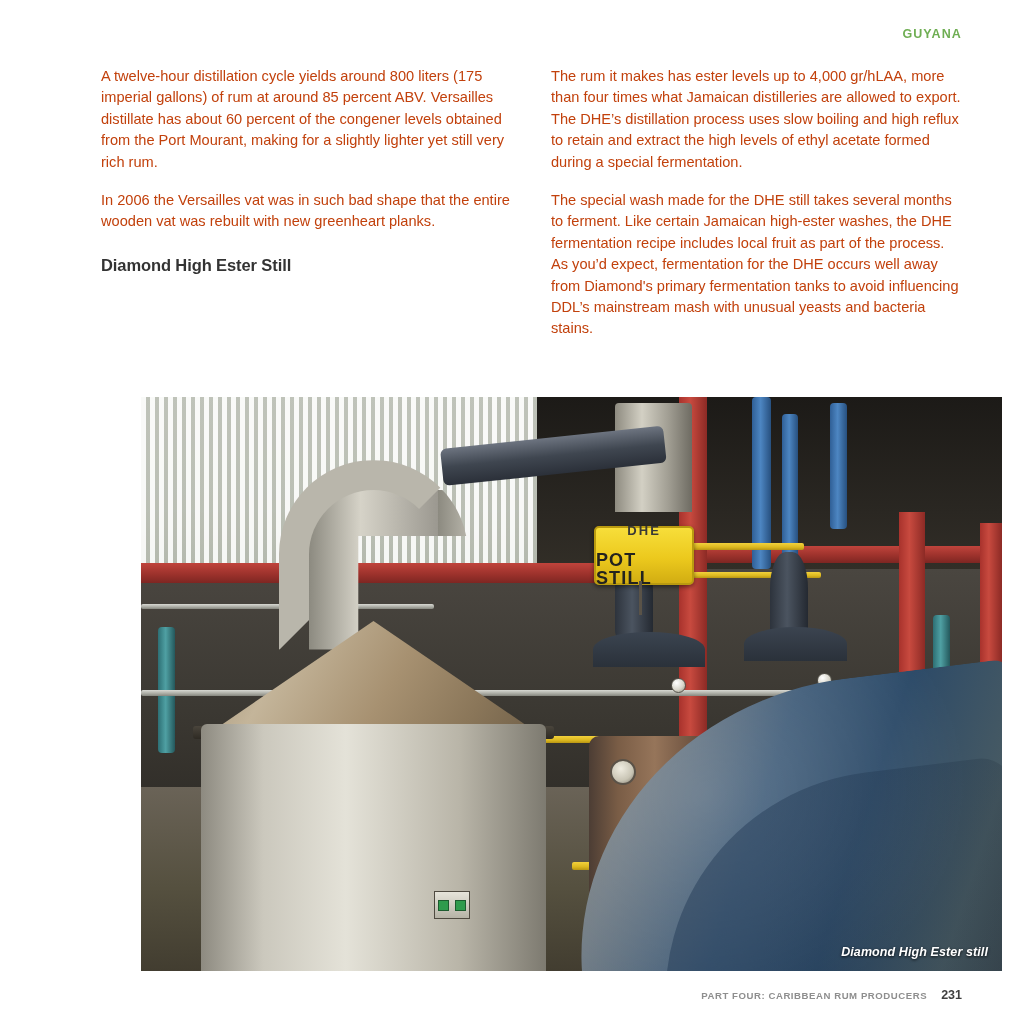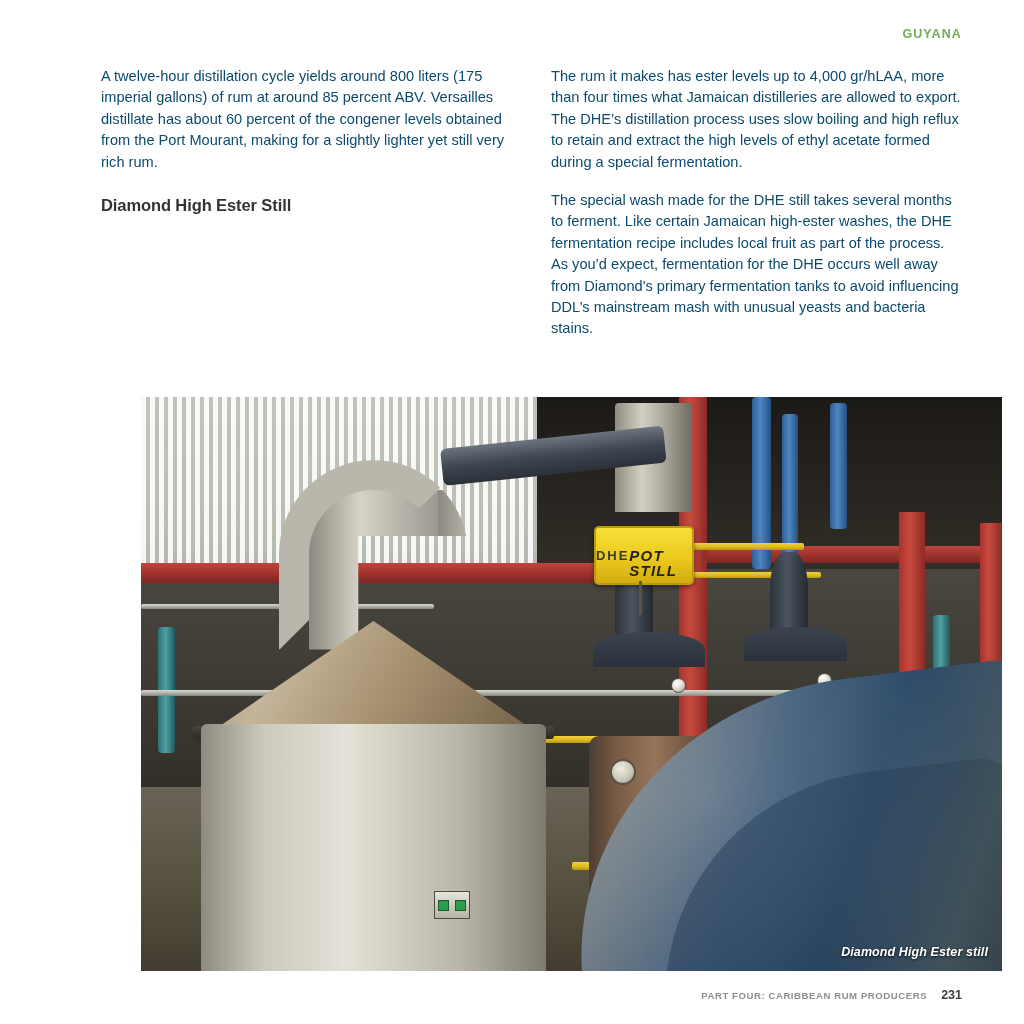--- a/index.html
+++ b/index.html
@@ -45,21 +45,21 @@
     display: flex;
     gap: 40px;
   }
   .column {
     width: 410px;
   }
   .column p {
     margin: 0 0 17px 0;
     font-size: 14.6px;
     line-height: 21.4px;
-    color: #0c4a6e;
+    color: #c2410c;
     font-family: "Liberation Sans", sans-serif;
     text-align: left;
   }
   .column p:last-child { margin-bottom: 0; }
 
   h2.section-heading {
     margin: 22px 0 13px 0;
     font-size: 16.5px;
     line-height: 20px;
     font-weight: 700;
@@ -257,39 +257,39 @@
     position: absolute;
     left: 52.6%;
     top: 22.5%;
     width: 11.2%;
     height: 9.6%;
     background: linear-gradient(180deg,#f7de3a 0%, #ecc91d 55%, #d2ad12 100%);
     border: 2px solid #b99a10;
     border-radius: 5px;
     box-shadow: 0 2px 4px rgba(0,0,0,0.45);
     display: flex;
+    flex-direction: column;
     align-items: center;
     justify-content: center;
     line-height: 1;
   }
   .dhe-line1 {
     font-size: 13px;
     font-weight: 700;
     letter-spacing: 2px;
     color: #3a3a36;
     font-family: "Liberation Sans", sans-serif;
   }
   .dhe-line2 {
-    font-size: 15px;
+    font-size: 18px;
     font-weight: 700;
     letter-spacing: 1.2px;
     color: #23231f;
     margin-top: 14px;
     font-family: "Liberation Sans", sans-serif;
-    font-style: italic;
   }
   .sign-post {
     position: absolute;
     left: 57.8%;
     top: 32%;
     width: 3px;
     height: 6%;
     background: #5a5348;
   }
 
@@ -375,20 +375,21 @@
 <body>
 
 <div class="page">
 
   <div class="running-head">GUYANA</div>
 
   <div class="columns">
 
     <div class="column">
       <p>A twelve-hour distillation cycle yields around 800 liters (175 imperial gallons) of rum at around 85 percent ABV. Versailles distillate has about 60 percent of the congener levels obtained from the Port Mourant, making for a slightly lighter yet still very rich rum.</p>
+      <p>In 2006 the Versailles vat was in such bad shape that the entire wooden vat was rebuilt with new greenheart planks.</p>
       <h2 class="section-heading">Diamond High Ester Still</h2>
     </div>
 
     <div class="column">
       <p>The rum it makes has ester levels up to 4,000 gr/hLAA, more than four times what Jamaican distilleries are allowed to export. The DHE’s distillation process uses slow boiling and high reflux to retain and extract the high levels of ethyl acetate formed during a special fermentation.</p>
       <p>The special wash made for the DHE still takes several months to ferment. Like certain Jamaican high-ester washes, the DHE fermentation recipe includes local fruit as part of the process. As you’d expect, fermentation for the DHE occurs well away from Diamond's primary fermentation tanks to avoid influencing DDL’s mainstream mash with unusual yeasts and bacteria stains.</p>
     </div>
 
   </div>
 

